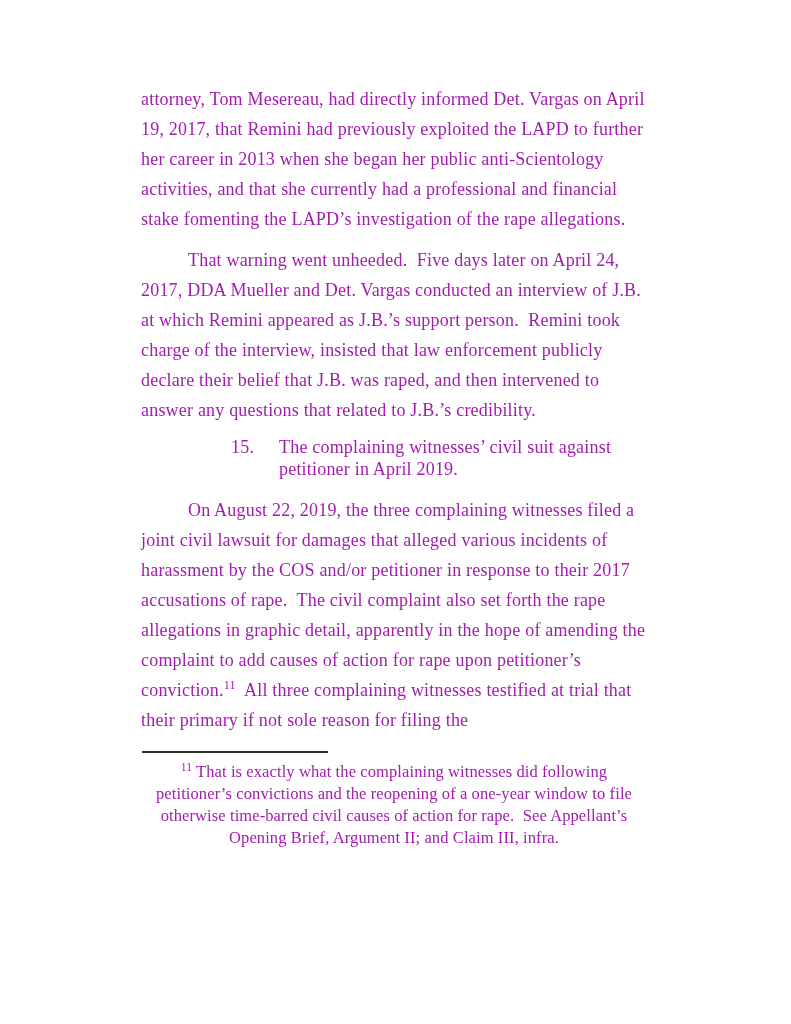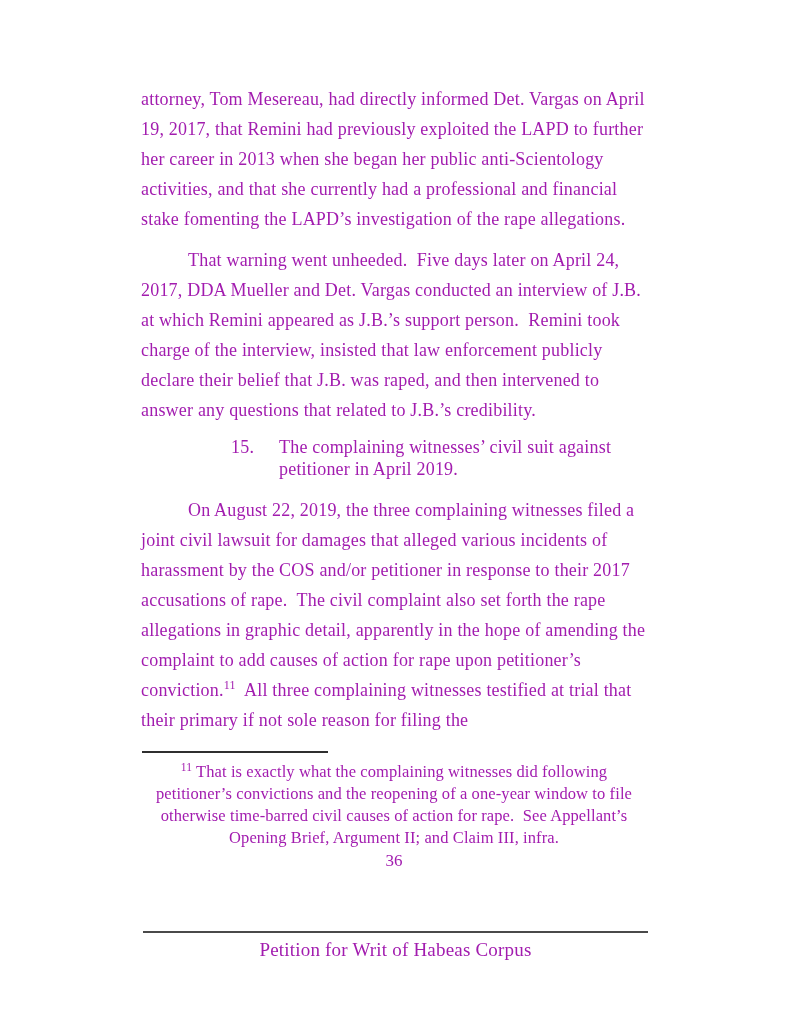--- a/index.html
+++ b/index.html
@@ -106,19 +106,15 @@
       <span class="heading-num">15.</span>
       <span class="heading-text">The complaining witnesses’ civil suit against petitioner in April 2019.</span>
     </div>
 
     <p class="para indent"><span>On August 22, 2019, the three complaining witnesses filed a joint civil lawsuit for damages that alleged various incidents of harassment by the COS and/or petitioner in response to their 2017 accusations of rape.  The civil complaint also set forth the rape allegations in graphic detail, apparently in the hope of amending the complaint to add causes of action for rape upon petitioner’s conviction.</span><sup class="fn-ref">11</sup><span>  All three complaining witnesses testified at trial that their primary if not sole reason for filing the</span></p>
 
     <hr class="fn-sep">
 
     <p class="footnote"><sup class="fn-marker">11</sup><span> That is exactly what the complaining witnesses did following petitioner’s convictions and the reopening of a one-year window to file otherwise time-barred civil causes of action for rape.  See Appellant’s Opening Brief, Argument II; and Claim III, infra.</span></p>
 
-    <div class="page-num">36</div>
   </div>
 
-  <div class="footer">
-    <span>Petition for Writ of Habeas Corpus</span>
-  </div>
 </div>
 
 </body></html>

